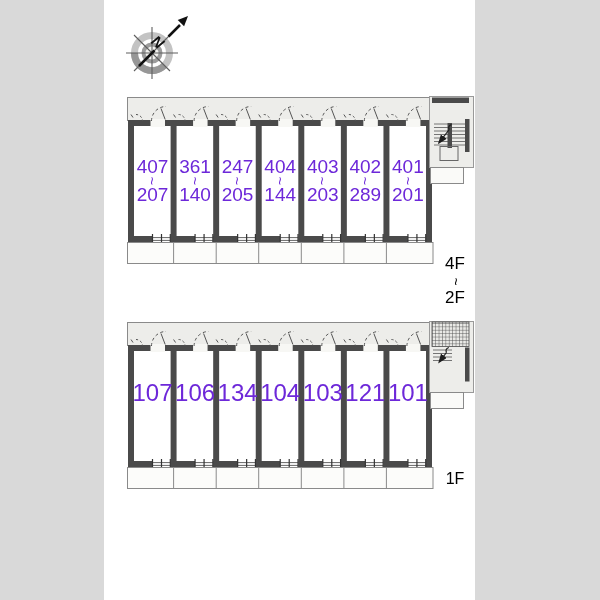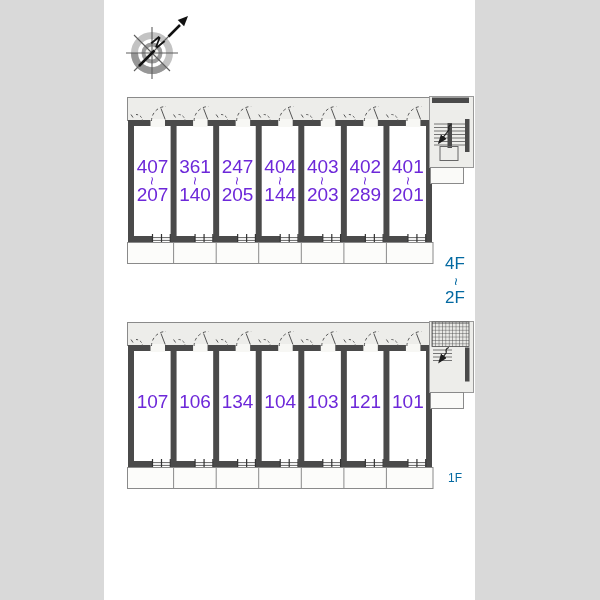--- a/index.html
+++ b/index.html
@@ -3,25 +3,25 @@
 <meta charset="utf-8">
 <style>
   html,body{margin:0;padding:0;}
   body{font-family:"Liberation Sans", sans-serif;}
   #stage{position:relative;width:600px;height:600px;background:#d9d9d9;overflow:hidden;}
   #paper{position:absolute;left:104px;top:0;width:371px;height:600px;background:#ffffff;}
   #plan-svg{position:absolute;left:0;top:0;}
   .room-label{position:absolute;width:37px;display:flex;flex-direction:column;
     align-items:center;justify-content:center;color:#6d28d9;text-align:center;}
   .room-label.upper{top:156px;height:50px;font-size:19px;line-height:16px;}
-  .room-label.lower{top:388px;height:26px;font-size:19px;line-height:19px;}
+  .room-label.lower{top:379px;height:26px;font-size:24px;line-height:19px;}
   .tilde{display:inline-block;transform:rotate(90deg);font-size:15px;line-height:12px;height:12px;}
-  .floor-label{position:absolute;width:52px;text-align:center;color:#0369a1;}
+  .floor-label{position:absolute;width:52px;text-align:center;color:#000000;}
   .floor-label.range{left:429px;top:255px;font-size:17px;line-height:17px;}
-  .floor-label.single{left:429px;top:470px;font-size:12px;line-height:17px;}
+  .floor-label.single{left:429px;top:470px;font-size:16px;line-height:17px;}
   .floor-label .tilde{font-size:14px;line-height:13px;height:13px;}
 </style>
 </head>
 <body>
 
 <div id="stage">
   <div id="paper"></div>
 
   <svg id="plan-svg" width="600" height="600" viewBox="0 0 600 600">
     <defs>

